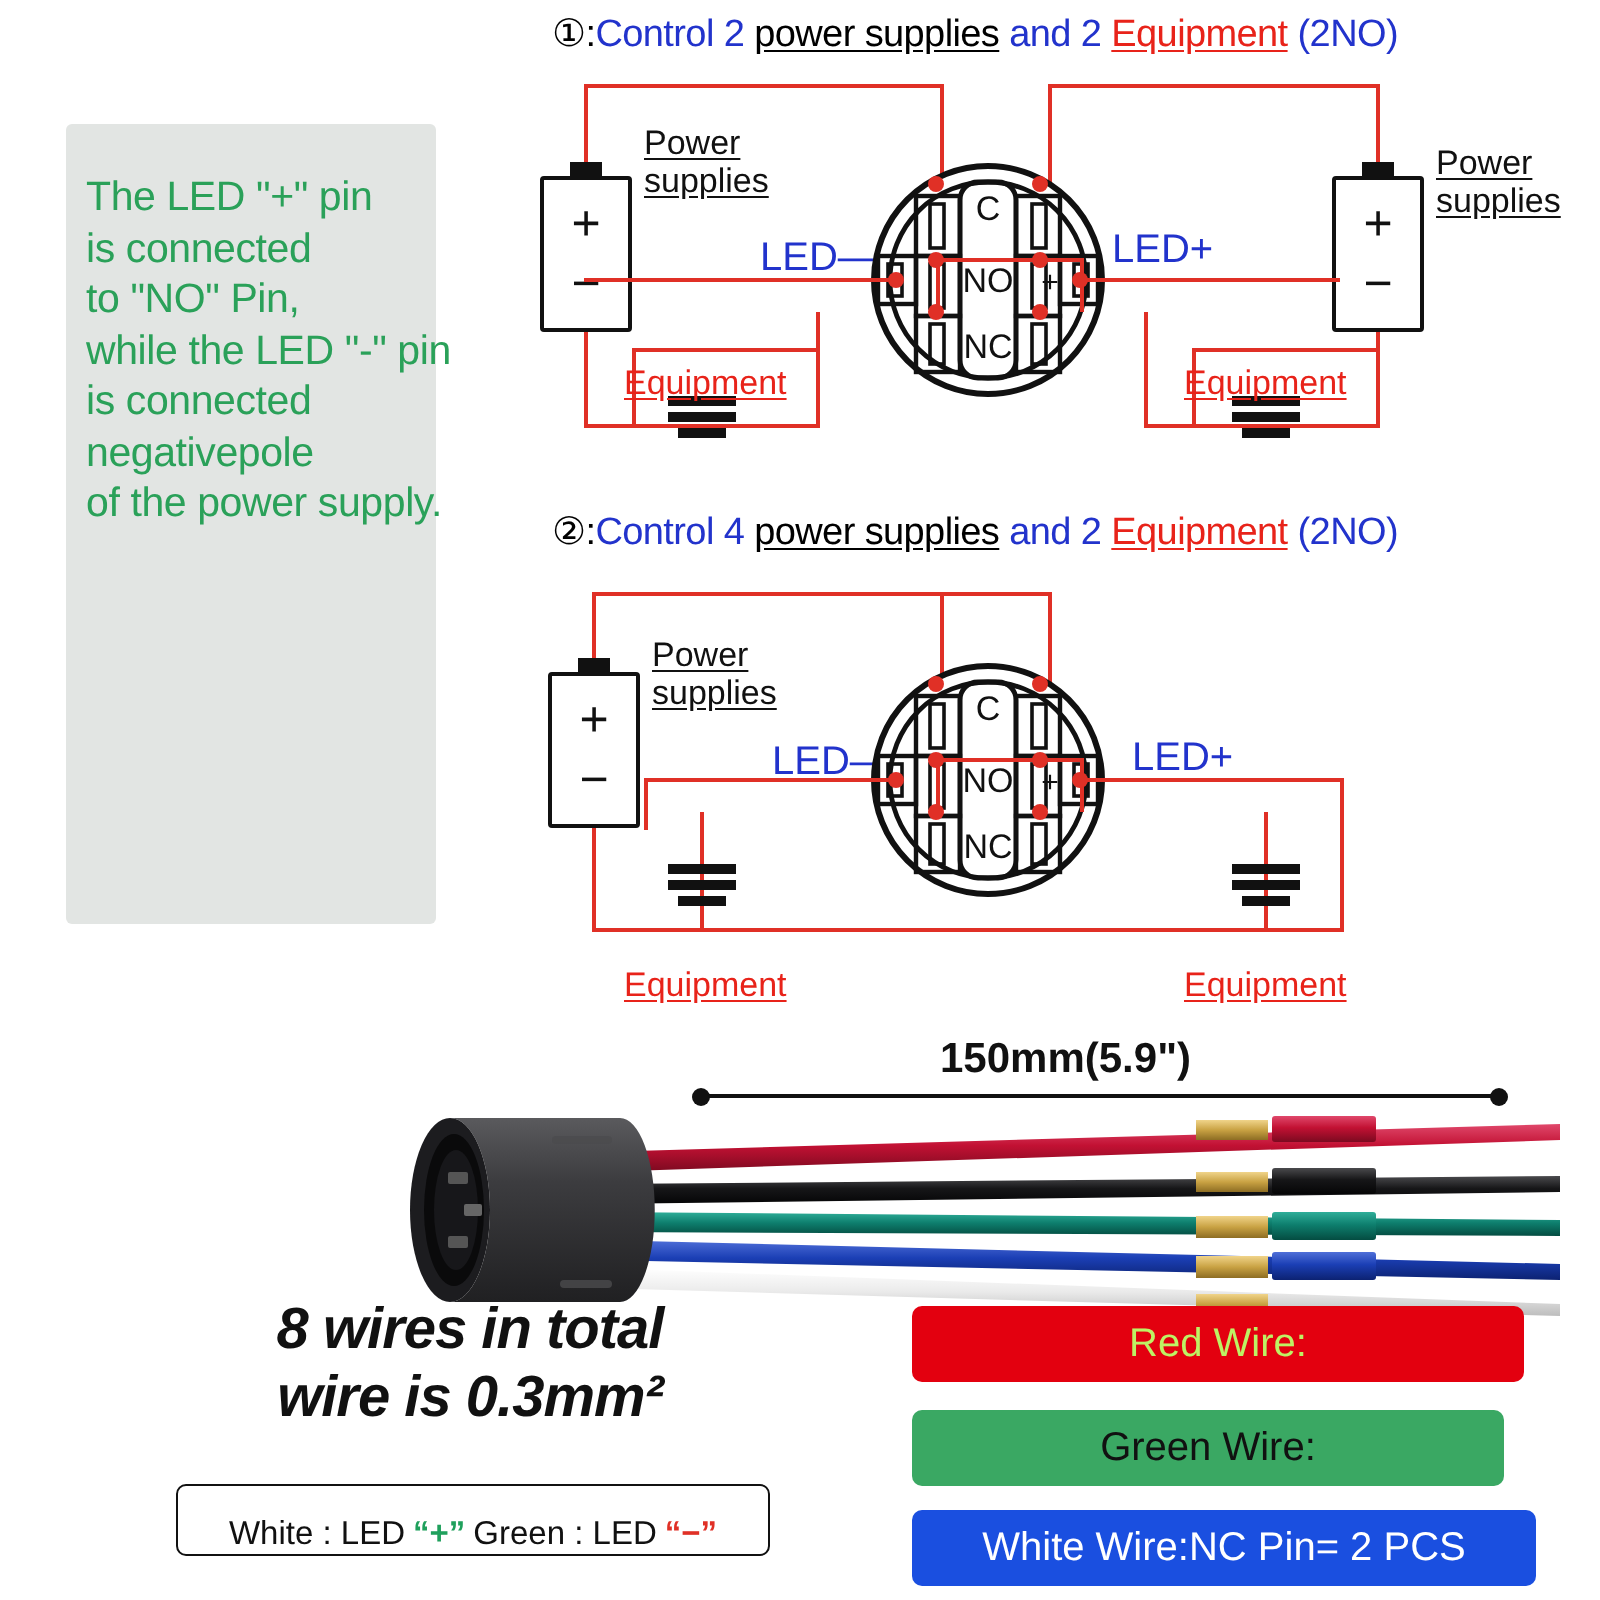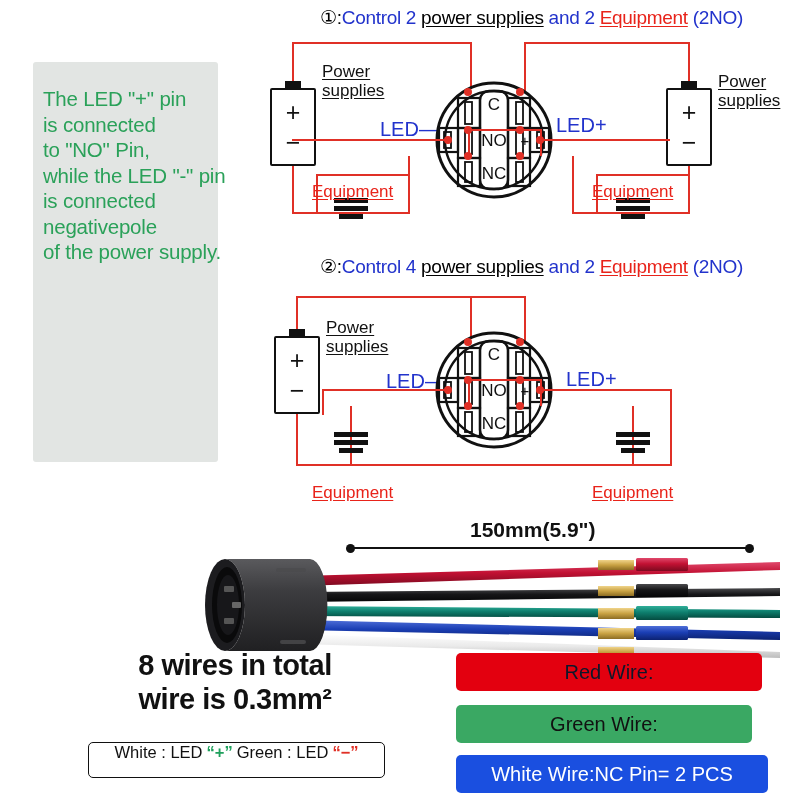--- a/index.html
+++ b/index.html
@@ -18,21 +18,21 @@
   }
   #info-panel .txt{
     position:absolute;left:10px;width:190px;
     color:#2aa159;font-size:20.5px;line-height:25.5px;
     font-weight:400;letter-spacing:-0.2px;white-space:pre-line;
   }
   #info-para-1{top:24px;}
   #info-para-2{top:250px;}
 
   
-  .heading{font-size:19px;white-space:nowrap;letter-spacing:-0.3px;margin-left:44px;}
+  .heading{font-size:19px;white-space:nowrap;letter-spacing:-0.3px;}
   .heading .circ{color:#000;}
   .heading .blue{color:#2233cc;}
   .heading .blk-u{color:#000;text-decoration:underline;text-underline-offset:2px;}
   .heading .red-u{color:#e8231a;text-decoration:underline;text-underline-offset:2px;}
   #heading-1{left:276px;top:6px;}
   #heading-2{left:276px;top:255px;}
 
   
   .wire-h{background:#e03026;height:2px;}
   .wire-v{background:#e03026;width:2px;}
@@ -67,40 +67,40 @@
   #dim-line{left:350px;top:547px;width:400px;height:2px;background:#111;}
   .dim-dot{width:9px;height:9px;border-radius:50%;background:#111;top:-3.5px;}
   #dim-text{left:470px;top:518px;font-size:21px;font-weight:bold;color:#111;white-space:nowrap;}
 
   
   #harness{left:180px;top:548px;width:600px;height:110px;}
 
   
   #total-wires{
     left:70px;top:648px;width:330px;text-align:center;
-    font-size:29px;font-weight:bold;color:#111;
+    font-size:29px;font-weight:bold;font-style:italic;color:#111;
     line-height:34px;white-space:pre-line;letter-spacing:-0.5px;
   }
   #led-legend{
     left:88px;top:742px;width:295px;height:34px;
     border:1.6px solid #111;border-radius:5px;background:#fff;
-    display:flex;align-items:flex-start;justify-content:center;
+    display:flex;align-items:flex-end;justify-content:center;
     font-size:16.5px;color:#111;white-space:nowrap;
   }
   #led-legend .plus{color:#1fa05c;font-weight:bold;}
   #led-legend .minus{color:#e03026;font-weight:bold;}
 
   
   .chip{
     height:38px;border-radius:5px;display:flex;align-items:center;
     justify-content:center;white-space:nowrap;
   }
   .chip .big{font-size:20px;}
   .chip .small{font-size:17px;}
-  #chip-red{left:456px;top:653px;width:306px;background:#e3000f;color:#0f172a;}
+  #chip-red{left:456px;top:653px;width:306px;background:#e3000f;color:#bef264;}
   #chip-green{left:456px;top:705px;width:296px;background:#3aa863;color:#111;}
   #chip-blue{left:456px;top:755px;width:312px;background:#1a4fe0;color:#fff;}
 </style>
 </head>
 <body>
 
 <div class="abs" id="info-panel">
   <div class="txt" id="info-para-1">The LED "+" pin
 is connected
 to "NO" Pin,

